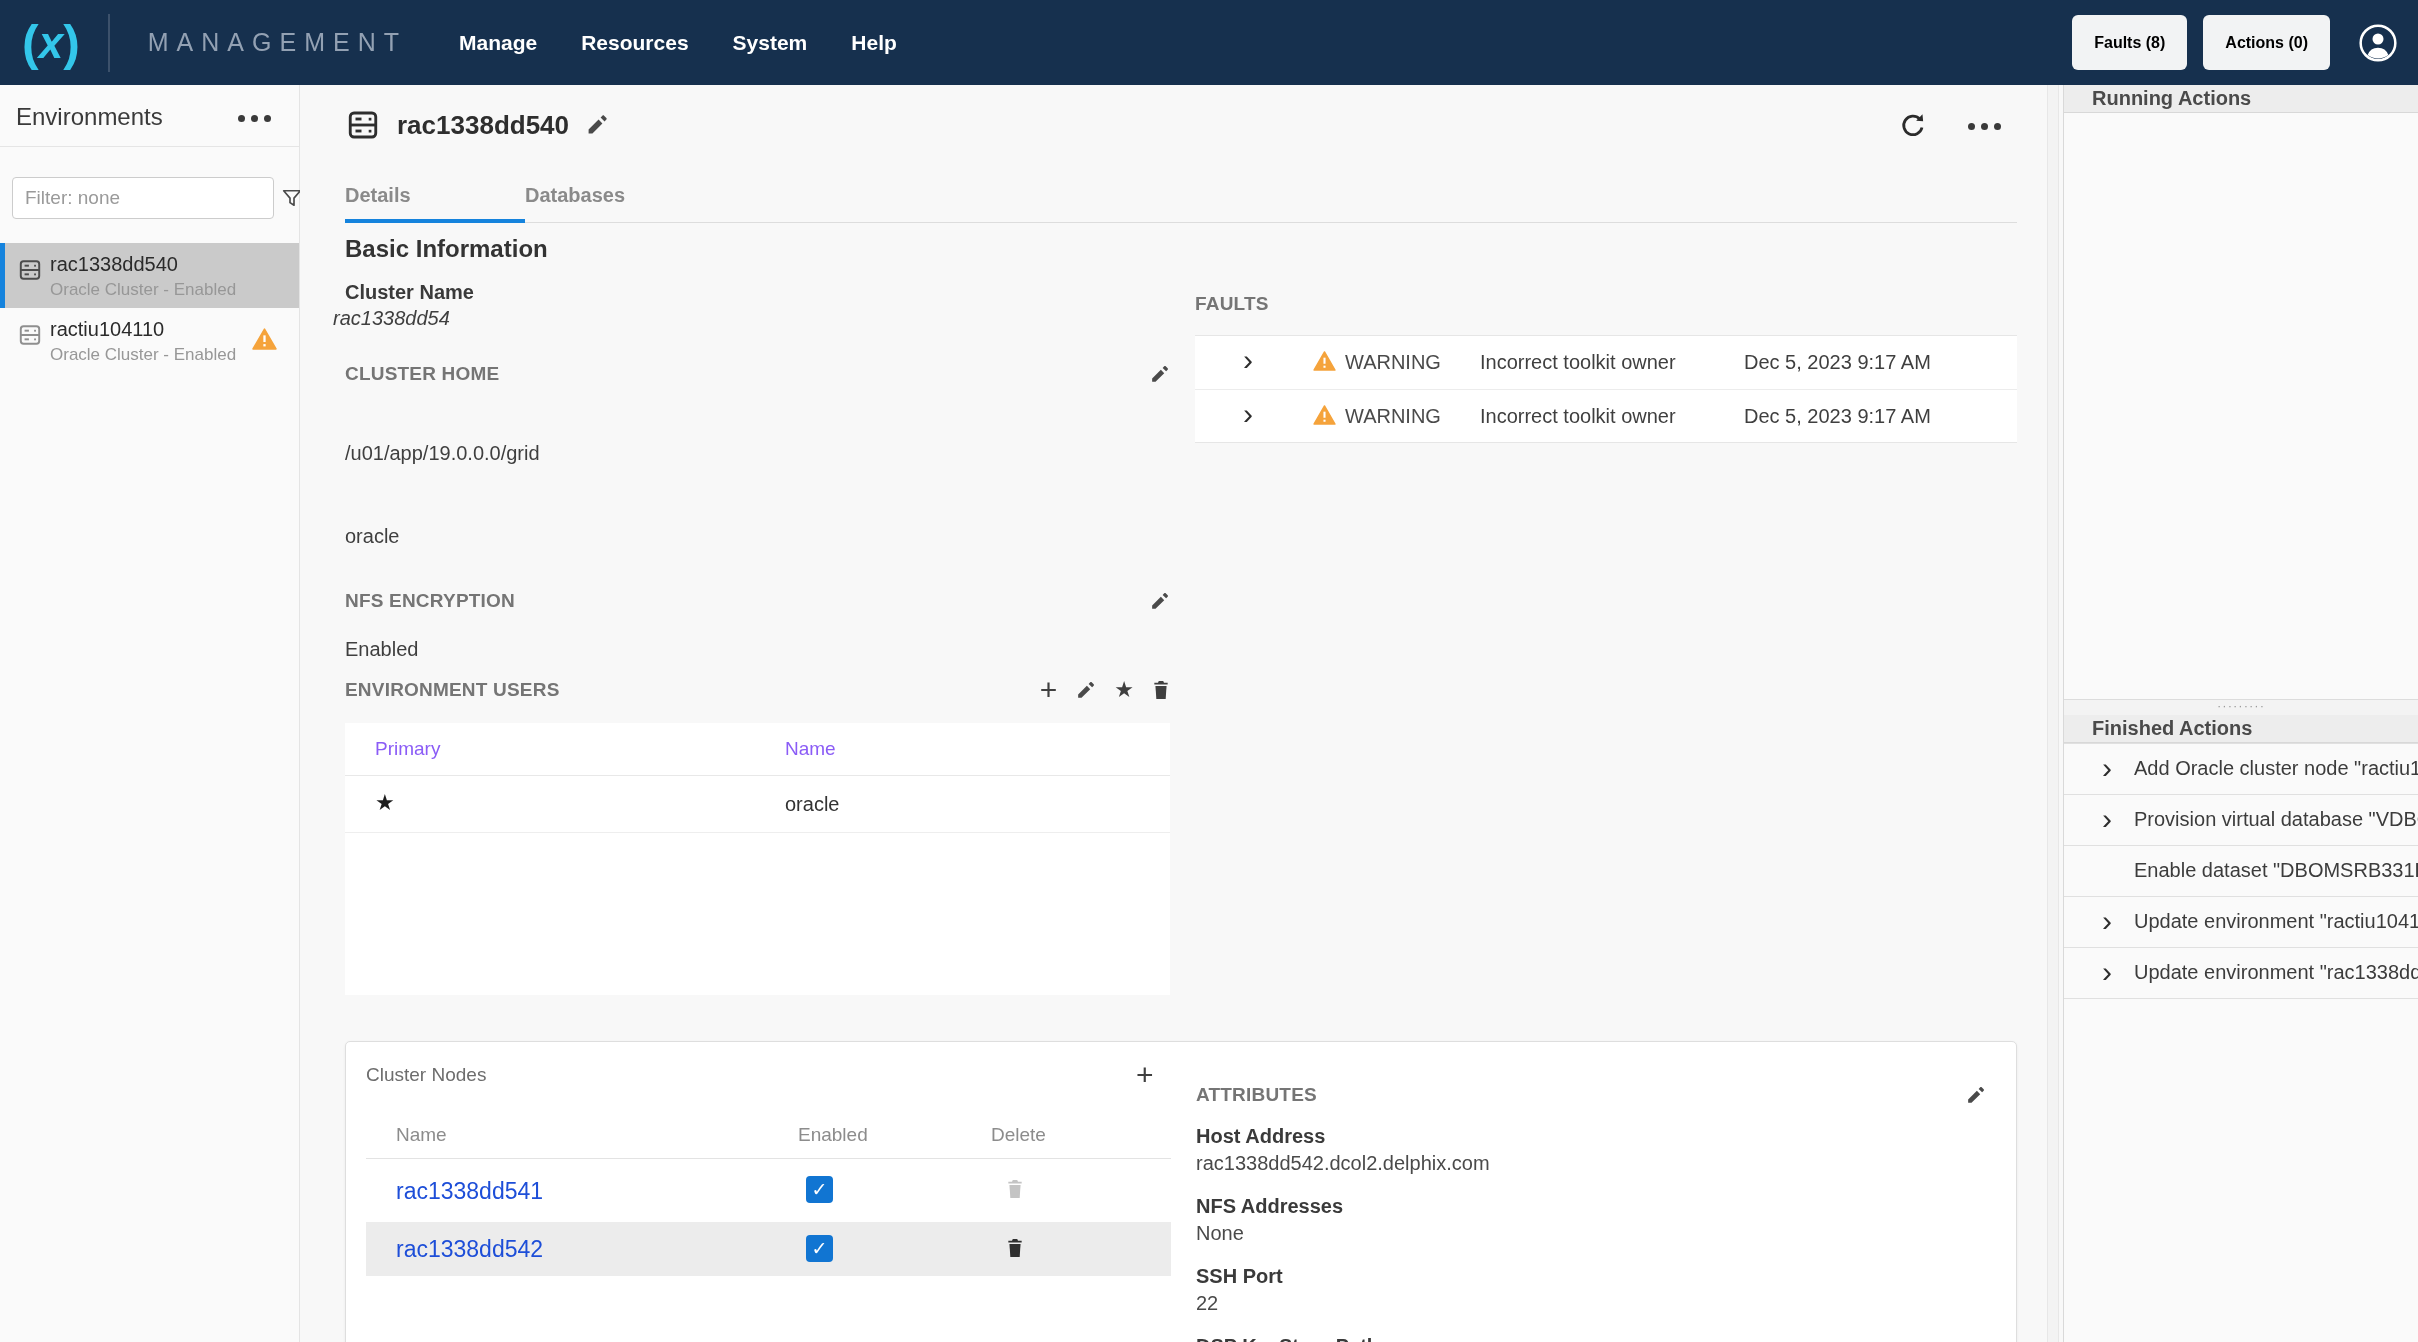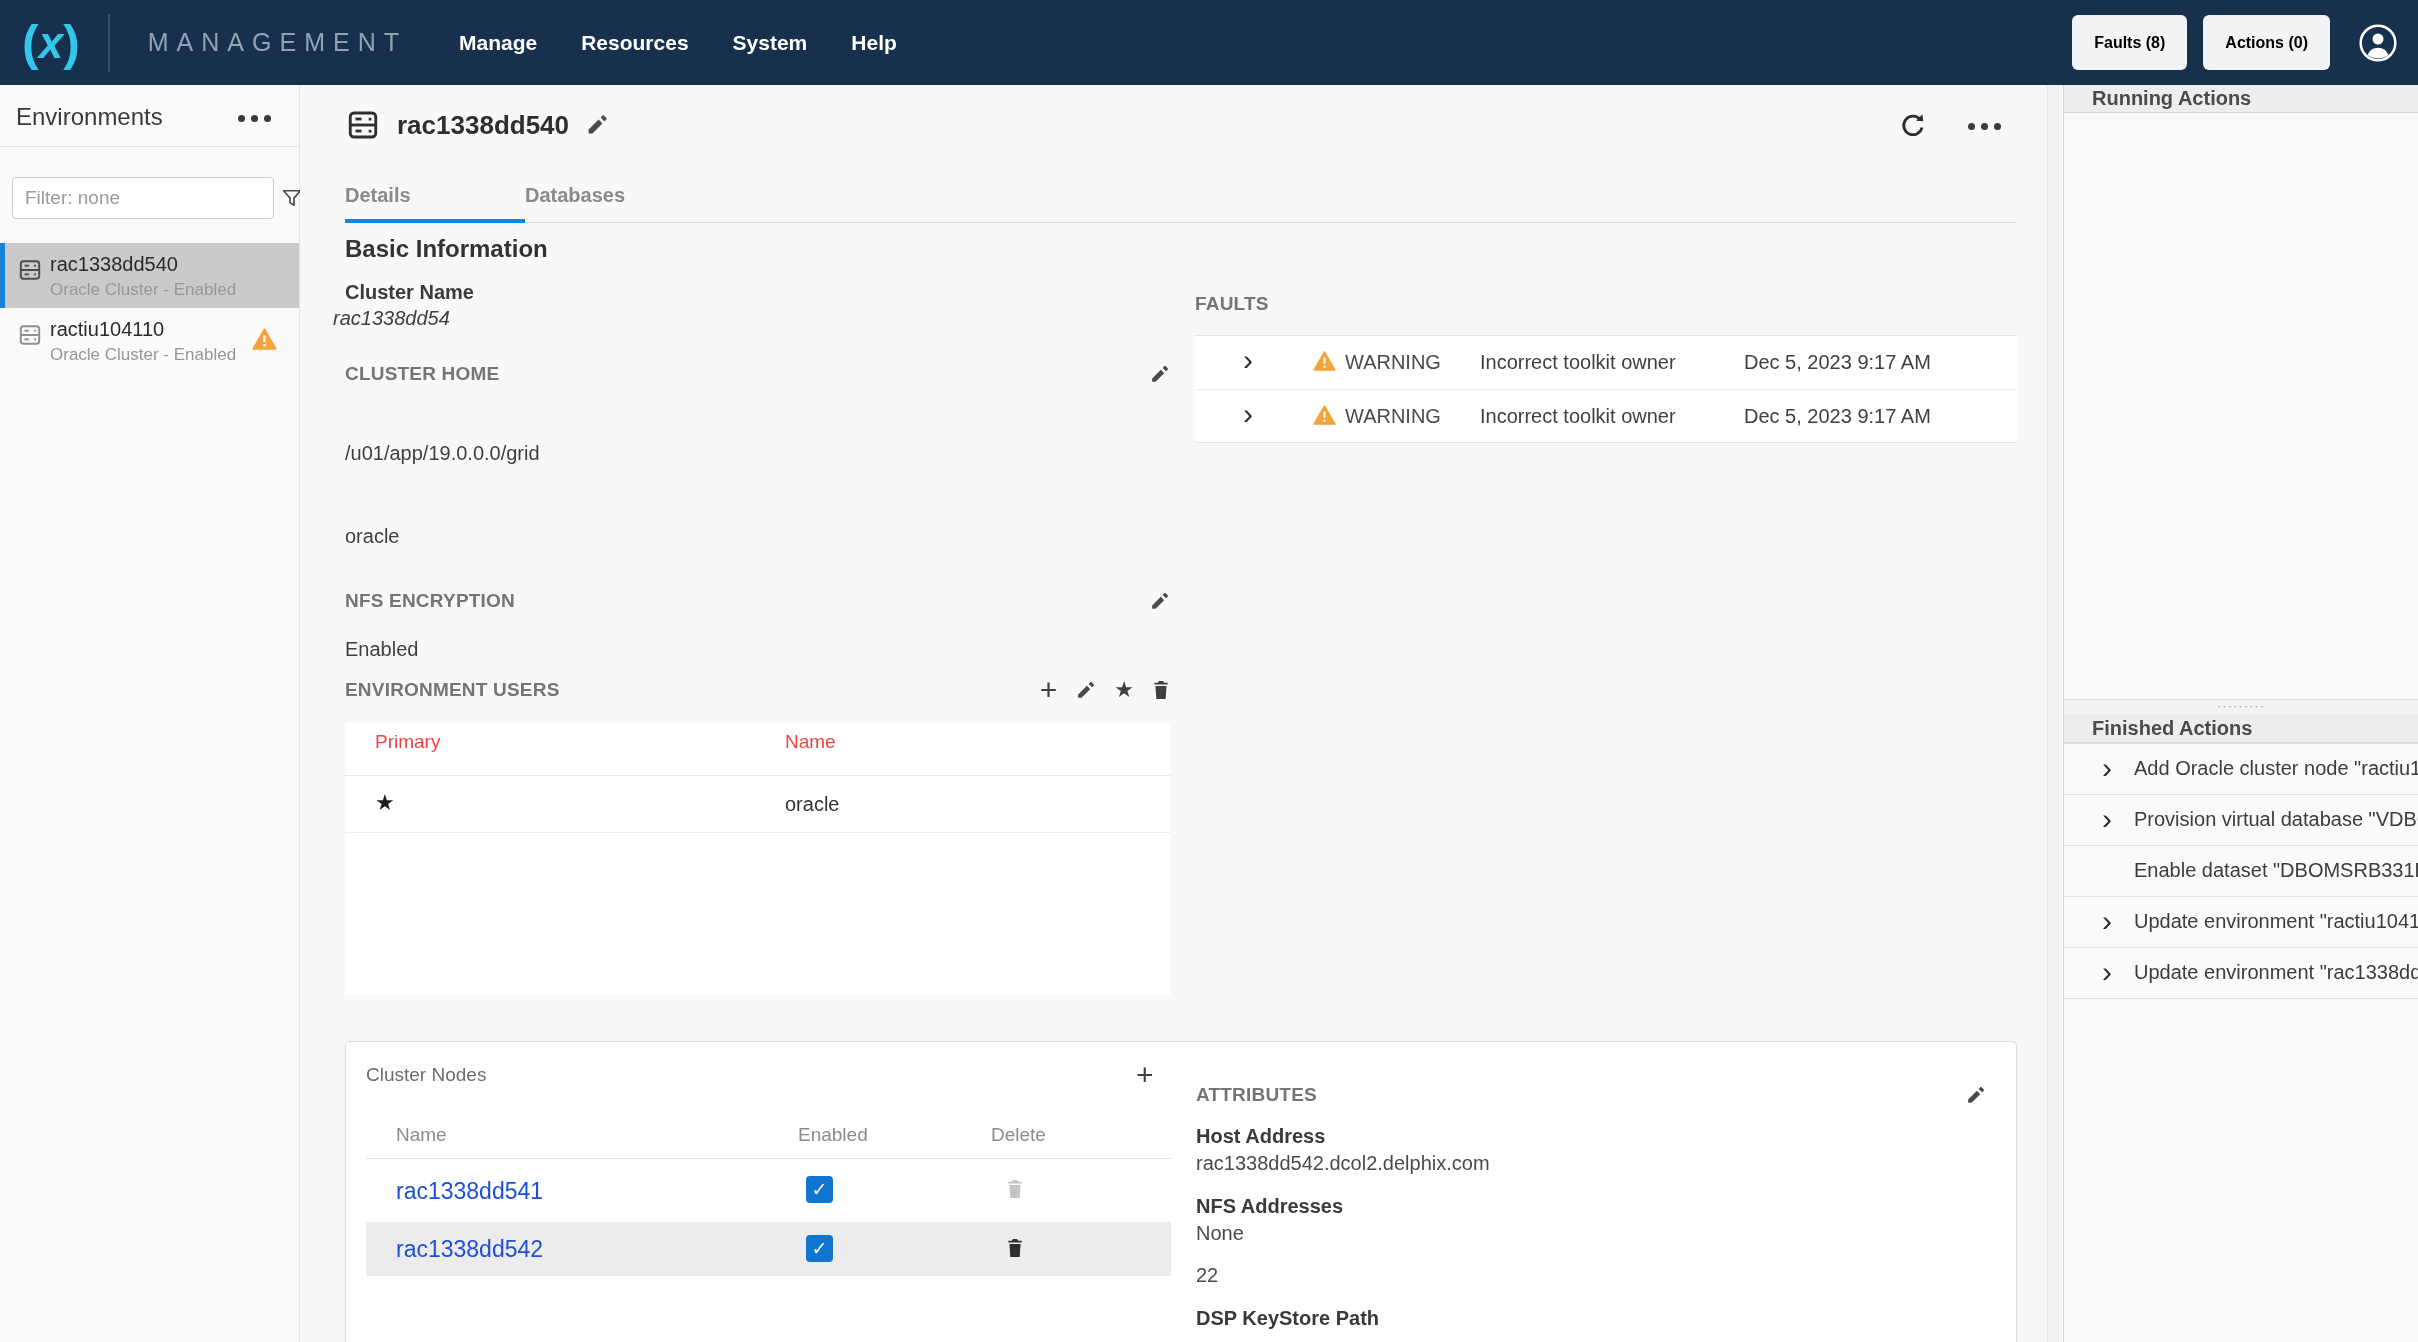--- a/index.html
+++ b/index.html
@@ -73,21 +73,21 @@
   .lrow{position:absolute;left:45px;width:825px;display:flex;justify-content:space-between;align-items:center;}
   .pencil{width:21px;height:21px;fill:#4a4a4a;cursor:pointer;flex:0 0 auto;}
 
   .eu-toolbar{display:flex;align-items:center;gap:18px;}
   .tool-glyph{font-size:22px;color:#3f3f3f;cursor:pointer;line-height:1;}
   .tool-glyph.plus{font-size:30px;font-weight:400;}
   .trash{width:18px;height:20px;fill:#3f3f3f;cursor:pointer;}
 
   .eu-table{position:absolute;left:45px;top:638px;width:825px;height:272px;background:#fff;}
   .eu-head{height:53px;border-bottom:1px solid #e8e8e8;position:relative;}
-  .eu-col{position:absolute;top:8px;font-size:19px;color:#ef4444;}
+  .eu-col{position:absolute;top:15px;font-size:19px;color:#8b5cf6;}
   .eu-row{height:57px;border-bottom:1px solid #eee;position:relative;}
   .eu-star{position:absolute;left:30px;top:14px;font-size:22px;color:#1c1c1c;}
   .eu-name{position:absolute;left:440px;top:17px;font-size:20px;color:#333;}
 
   
   .faults-label{position:absolute;left:895px;top:208px;}
   .fault-card{position:absolute;left:895px;top:250px;width:822px;background:#fff;border-top:1px solid #e6e6e6;border-bottom:1px solid #e6e6e6;}
   .fault-row{height:53px;position:relative;cursor:pointer;}
   .fault-row + .fault-row{border-top:1px solid #ececec;}
   .chev{font-size:30px;color:#2e2e2e;line-height:1;cursor:pointer;}
@@ -377,20 +377,21 @@
         </div>
         <div class="attr-pair">
           <div class="attr-label">Host Address</div>
           <div class="attr-value">rac1338dd542.dcol2.delphix.com</div>
         </div>
         <div class="attr-pair">
           <div class="attr-label">NFS Addresses</div>
           <div class="attr-value">None</div>
         </div>
         <div class="attr-pair">
+          <div class="attr-label">SSH Port</div>
           <div class="attr-value">22</div>
         </div>
         <div class="attr-pair">
           <div class="attr-label">DSP KeyStore Path</div>
 
         </div>
       </div>
     </div>
 
     <div class="scroll-track"></div>

